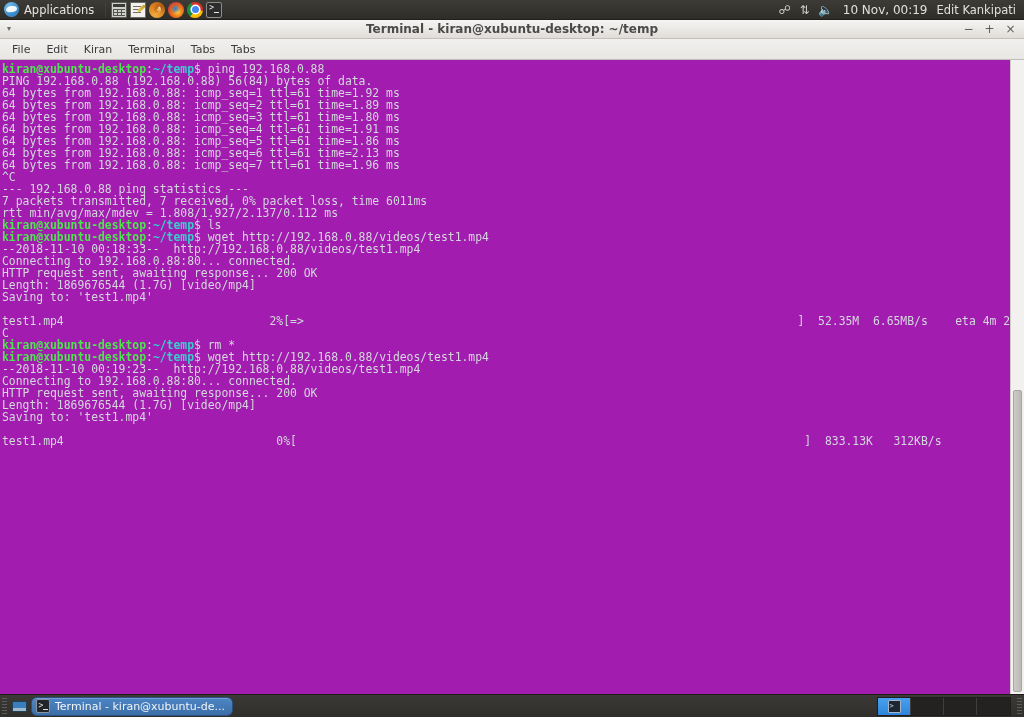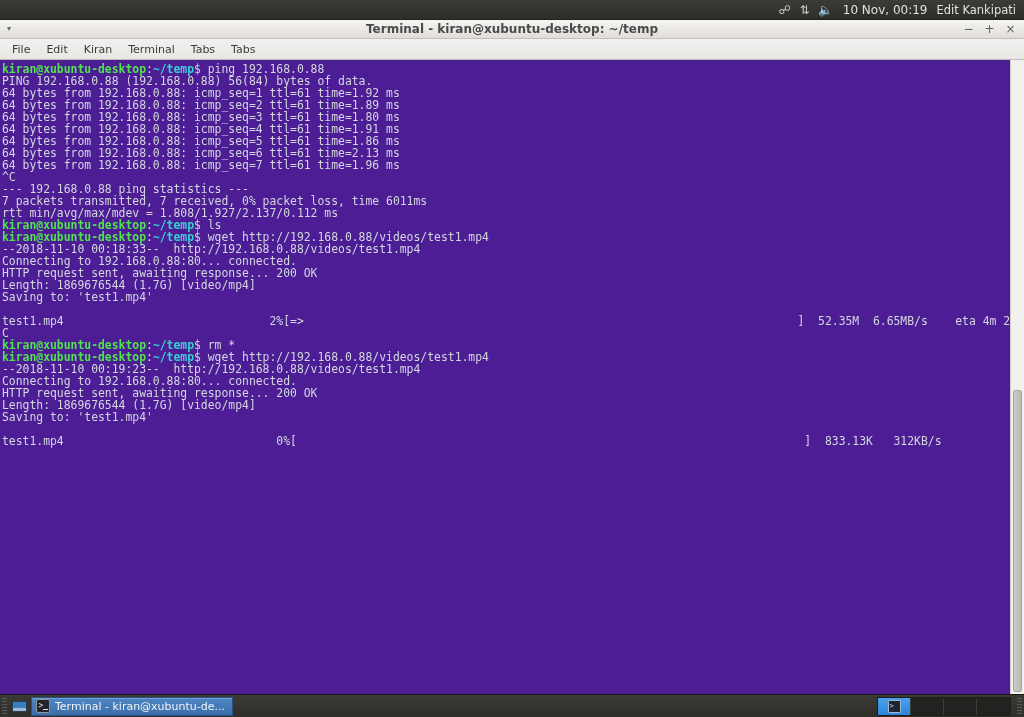--- a/index.html
+++ b/index.html
@@ -148,21 +148,21 @@
     background: linear-gradient(to bottom, #f2f0ee 0%, #e9e7e4 100%);
     border-bottom: 1px solid #bfbbb6;
     display: flex; align-items: center; padding-left: 4px;
   }
   .menu-item {
     font-size: 11px; color: #3b3b3b; padding: 2px 8px; cursor: pointer;
     border-radius: 2px;
   }
 
   #term-area {
-    flex: 1 1 auto; position: relative; background: #4c1d95;
+    flex: 1 1 auto; position: relative; background: #a21caf;
     display: flex; overflow: hidden;
   }
   #term-text {
     flex: 1 1 auto;
     padding: 3px 0 0 2px;
     font-family: "DejaVu Sans Mono", monospace;
     font-size: 11.4px;
     line-height: 12px;
     color: #d4d7dd;
     white-space: pre;
@@ -204,21 +204,21 @@
   .sd-glyph {
     width: 15px; height: 11px; border-radius: 1px;
     background: linear-gradient(to bottom, #3a7fbd 0 65%, #9fb9cd 65% 100%);
     border: 1px solid #243f57;
   }
   .task-button {
     display: flex; align-items: center; gap: 5px;
     height: 19px; padding: 0 7px 0 4px; min-width: 200px;
     background: linear-gradient(to bottom, #4d86c4 0%, #3b6ea8 100%);
     border: 1px solid #2b5party; border: 1px solid #2b5183;
-    border-radius: 0; cursor: pointer;
+    border-radius: 6px; cursor: pointer;
     font-size: 11px; color: #f2f4f7;
     box-shadow: inset 0 1px 0 rgba(255,255,255,.22);
   }
   .task-icon {
     width: 14px; height: 14px; background: #22262b;
     border: 1px solid #8c93a0; border-radius: 2px; position: relative; flex: 0 0 14px;
   }
   .task-icon:before {
     content: ">"; position: absolute; left: 1.5px; top: 0.5px;
     font: 8px/1.3 "DejaVu Sans Mono", monospace; color: #dfe3e8;
@@ -249,20 +249,35 @@
   .tb-handle-right {
     width: 5px; height: 17px; margin-left: 3px;
     background: repeating-linear-gradient(to bottom, #6a6964 0 1px, transparent 1px 3px);
     opacity: .75; cursor: grab;
   }
 </style>
 </head>
 <body>
 
 <div id="top-panel">
+  <div class="panel-left">
+    <div class="app-menu">
+      <div class="xfce-logo"></div>
+      <span class="app-menu-label">Applications</span>
+    </div>
+    <div class="panel-sep"></div>
+    <div class="launchers">
+      <div class="launcher ic-calc"></div>
+      <div class="launcher ic-editor"></div>
+      <div class="launcher ic-shell"></div>
+      <div class="launcher ic-firefox"></div>
+      <div class="launcher ic-chrome"></div>
+      <div class="launcher ic-term"></div>
+    </div>
+  </div>
   <div class="panel-spacer"></div>
   <div class="panel-right">
     <span class="tray-icon">☍</span>
     <span class="tray-icon">⇅</span>
     <span class="tray-icon">🔈</span>
     <span class="clock-text">10 Nov, 00:19</span>
     <span class="user-text">Edit Kankipati</span>
   </div>
 </div>
 

